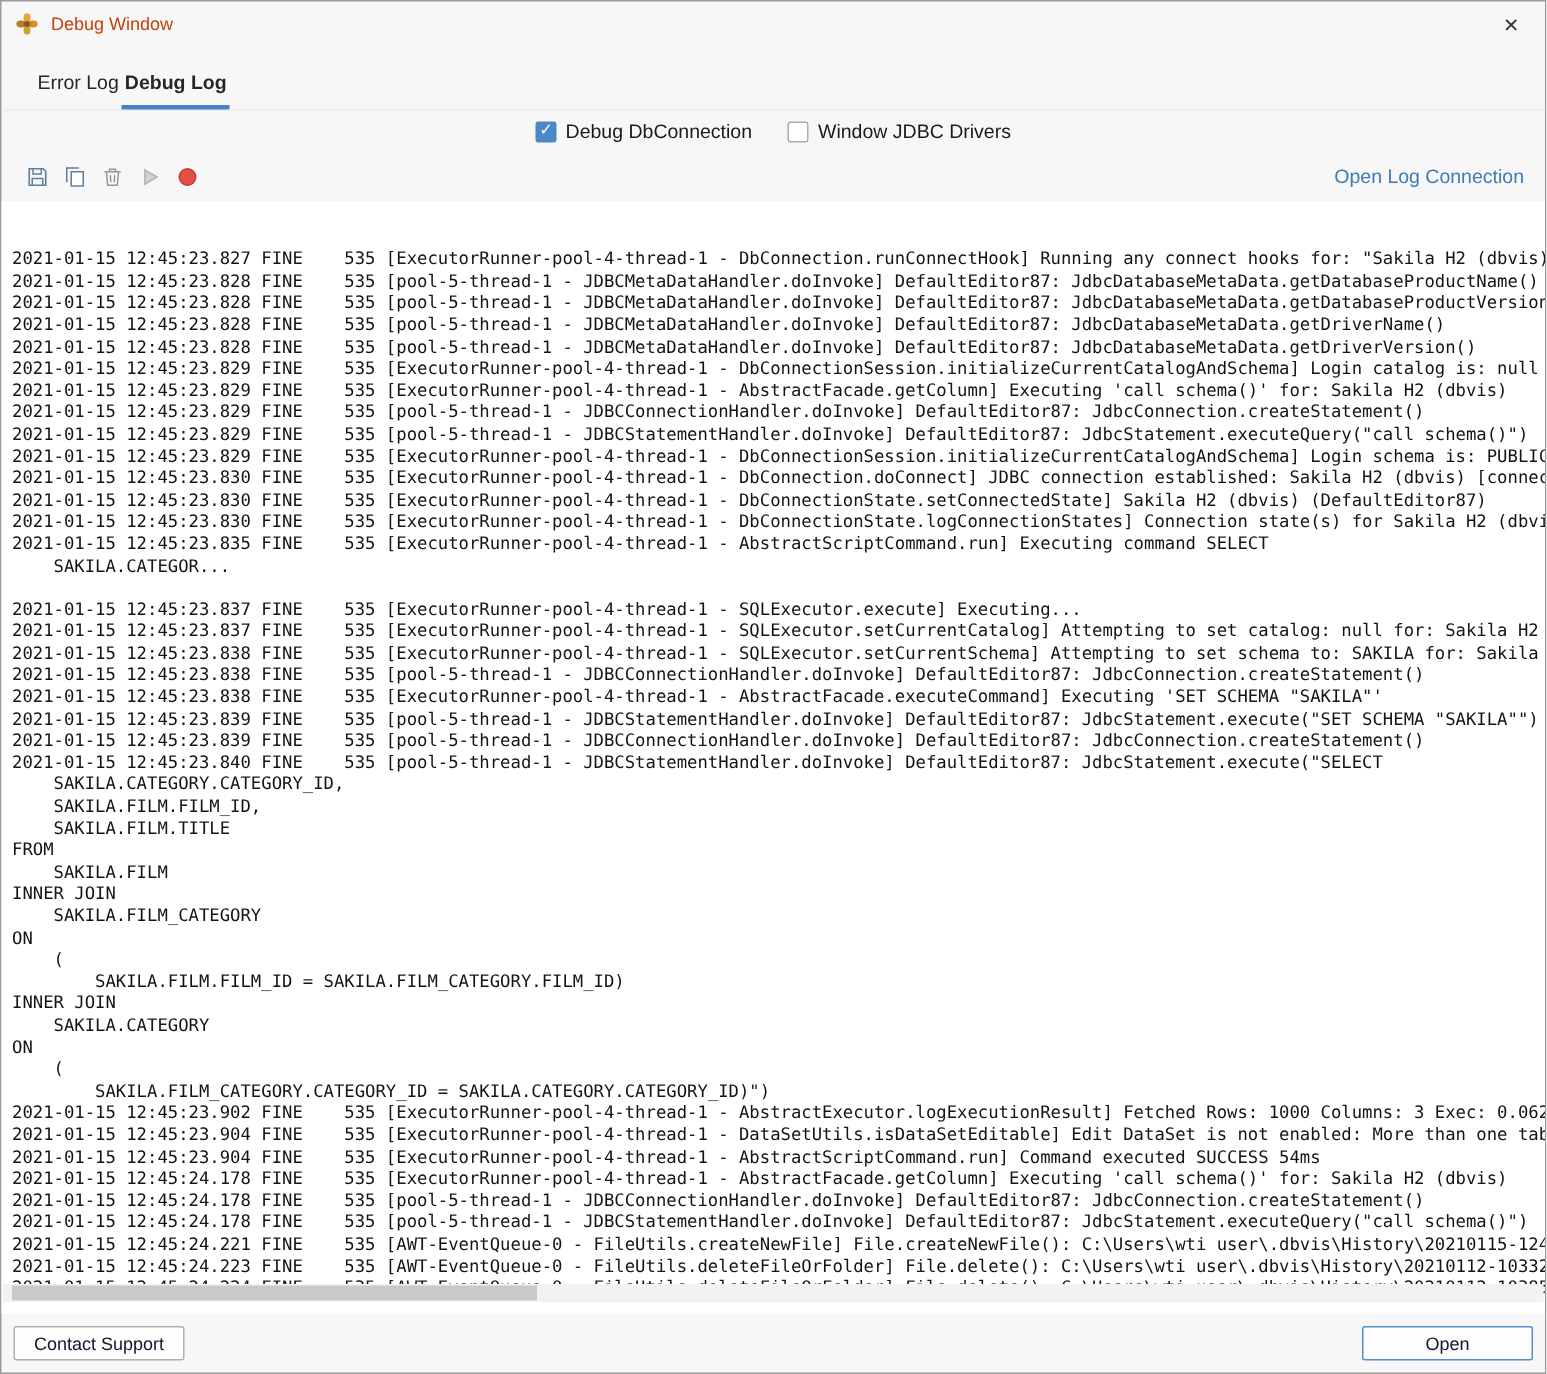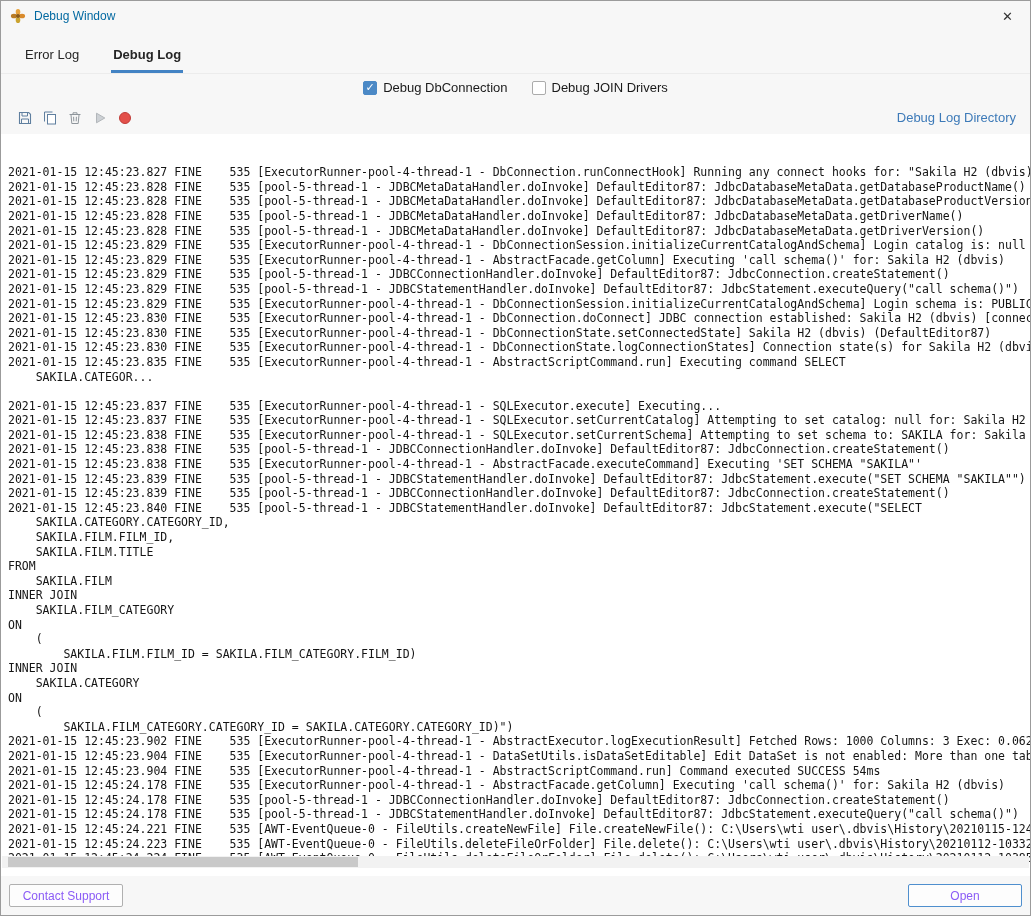--- a/index.html
+++ b/index.html
@@ -5,26 +5,26 @@
   * { margin:0; padding:0; box-sizing:border-box; }
   html,body { width:1031px; height:916px; overflow:hidden; }
   body { font-family:"Liberation Sans", sans-serif; background:#ffffff; }
 
   .window { width:1031px; height:916px; border:1px solid #9b9b9b; background:#f7f7f7;
             display:flex; flex-direction:column; }
 
   
   .titlebar { height:30px; flex:0 0 30px; display:flex; align-items:center; padding-left:9px; }
   .app-icon { width:16px; height:16px; margin-right:8px; }
-  .title { font-size:12px; color:#0369a1; }
+  .title { font-size:12px; color:#c2410c; }
   .close-btn { margin-left:auto; width:45px; height:30px; display:flex; align-items:center;
                justify-content:center; font-size:13px; color:#333; cursor:default; }
 
   
-  .tabstrip { flex:0 0 43px; display:flex; gap:30px; padding:12px 0 0 22px; border-bottom:1px solid #ececec; }
+  .tabstrip { flex:0 0 43px; display:flex; padding:12px 0 0 22px; border-bottom:1px solid #ececec; }
   .tab { font-size:13px; color:#262626; padding:4px 2px 0 2px; position:relative; cursor:default; }
   .tab.active { font-weight:bold;text-align:center; }
   .tab.active::after { content:""; position:absolute; left:0; right:0; bottom:0; height:3px; background:#4383c4; }
 
   
   .options-row { flex:0 0 27px; display:flex; justify-content:center; align-items:center; gap:24px; }
   .checkbox-item { display:flex; align-items:center; gap:6px; font-size:13px; color:#1a1a1a; cursor:default; }
   .cb { width:14px; height:14px; border:1px solid #ababab; border-radius:2px; background:#fff;
         display:flex; align-items:center; justify-content:center; font-size:11px; line-height:1; color:#fff; }
   .cb.checked { background:#4b89c6; border-color:#4b89c6; }
@@ -39,21 +39,21 @@
   .log-area { flex:1; background:#ffffff; position:relative; overflow:hidden;
               font-family:"DejaVu Sans Mono", monospace; font-size:11.5px; line-height:14.6px;
               color:#141414; padding:2px 0 0 7px; white-space:pre; }
   .log-line { height:14.6px; white-space:pre; }
   .hscroll { position:absolute; left:1px; right:1px; bottom:8px; height:12px; background:#f2f2f2; }
   .hscroll-thumb { position:absolute; left:6px; top:1px; width:350px; height:10px; background:#c9c9c9; }
 
   
   .footer { flex:0 0 39px; display:flex; align-items:center; padding:0 8px; }
   .btn { min-width:114px; height:23px; font-family:"Liberation Sans", sans-serif; font-size:12px;
-         color:#8b5cf6; background:#fdfdfd; border:1px solid #b0b0b0; border-radius:2px; cursor:default; }
+         color:#0f172a; background:#fdfdfd; border:1px solid #b0b0b0; border-radius:2px; cursor:default; }
   .btn.primary { border-color:#4f8fce; }
 </style>
 </head>
 <body>
 
 <div class="window">
 
   <div class="titlebar">
     <svg class="app-icon" viewBox="0 0 16 16">
       <ellipse cx="8" cy="4" rx="2.3" ry="3.1" fill="#e7a23b"></ellipse>
@@ -73,21 +73,21 @@
     <div class="tab active">Debug Log</div>
   </div>
 
   <div class="options-row">
     <label class="checkbox-item">
       <span class="cb checked">✓</span>
       <span>Debug DbConnection</span>
     </label>
     <label class="checkbox-item">
       <span class="cb"></span>
-      <span>Debug JOIN Drivers</span>
+      <span>Window JDBC Drivers</span>
     </label>
   </div>
 
   <div class="toolbar">
     <div class="tool-btn">
       <svg width="16" height="16" viewBox="0 0 16 16">
         <path d="M2.5 2.5h9.2l1.8 1.8v9.2h-11z" fill="none" stroke="#5f7f9f" stroke-width="1.1"></path>
         <path d="M5 2.7v3.3h5.5V2.7" fill="none" stroke="#5f7f9f"></path>
         <path d="M4.5 13.3V9h7v4.3" fill="none" stroke="#5f7f9f"></path>
       </svg>
@@ -110,21 +110,21 @@
       <svg width="16" height="16" viewBox="0 0 16 16">
         <path d="M4.5 3.2l8.3 4.8-8.3 4.8z" fill="#cdd1d5" stroke="#b2b6ba"></path>
       </svg>
     </div>
     <div class="tool-btn">
       <svg width="16" height="16" viewBox="0 0 16 16">
         <circle cx="8" cy="8" r="5.5" fill="#e3504a" stroke="#c03c38"></circle>
       </svg>
     </div>
     <div class="spacer"></div>
-    <a class="log-link">Debug Log Directory</a>
+    <a class="log-link">Open Log Connection</a>
   </div>
 
   <div class="log-area">
     <div id="log-body"><div class="log-line">2021-01-15 12:45:23.827 FINE    535 [ExecutorRunner-pool-4-thread-1 - DbConnection.runConnectHook] Running any connect hooks for: "Sakila H2 (dbvis)"</div><div class="log-line">2021-01-15 12:45:23.828 FINE    535 [pool-5-thread-1 - JDBCMetaDataHandler.doInvoke] DefaultEditor87: JdbcDatabaseMetaData.getDatabaseProductName()</div><div class="log-line">2021-01-15 12:45:23.828 FINE    535 [pool-5-thread-1 - JDBCMetaDataHandler.doInvoke] DefaultEditor87: JdbcDatabaseMetaData.getDatabaseProductVersion()</div><div class="log-line">2021-01-15 12:45:23.828 FINE    535 [pool-5-thread-1 - JDBCMetaDataHandler.doInvoke] DefaultEditor87: JdbcDatabaseMetaData.getDriverName()</div><div class="log-line">2021-01-15 12:45:23.828 FINE    535 [pool-5-thread-1 - JDBCMetaDataHandler.doInvoke] DefaultEditor87: JdbcDatabaseMetaData.getDriverVersion()</div><div class="log-line">2021-01-15 12:45:23.829 FINE    535 [ExecutorRunner-pool-4-thread-1 - DbConnectionSession.initializeCurrentCatalogAndSchema] Login catalog is: null</div><div class="log-line">2021-01-15 12:45:23.829 FINE    535 [ExecutorRunner-pool-4-thread-1 - AbstractFacade.getColumn] Executing 'call schema()' for: Sakila H2 (dbvis)</div><div class="log-line">2021-01-15 12:45:23.829 FINE    535 [pool-5-thread-1 - JDBCConnectionHandler.doInvoke] DefaultEditor87: JdbcConnection.createStatement()</div><div class="log-line">2021-01-15 12:45:23.829 FINE    535 [pool-5-thread-1 - JDBCStatementHandler.doInvoke] DefaultEditor87: JdbcStatement.executeQuery("call schema()")</div><div class="log-line">2021-01-15 12:45:23.829 FINE    535 [ExecutorRunner-pool-4-thread-1 - DbConnectionSession.initializeCurrentCatalogAndSchema] Login schema is: PUBLIC</div><div class="log-line">2021-01-15 12:45:23.830 FINE    535 [ExecutorRunner-pool-4-thread-1 - DbConnection.doConnect] JDBC connection established: Sakila H2 (dbvis) [connection]</div><div class="log-line">2021-01-15 12:45:23.830 FINE    535 [ExecutorRunner-pool-4-thread-1 - DbConnectionState.setConnectedState] Sakila H2 (dbvis) (DefaultEditor87)</div><div class="log-line">2021-01-15 12:45:23.830 FINE    535 [ExecutorRunner-pool-4-thread-1 - DbConnectionState.logConnectionStates] Connection state(s) for Sakila H2 (dbvis)</div><div class="log-line">2021-01-15 12:45:23.835 FINE    535 [ExecutorRunner-pool-4-thread-1 - AbstractScriptCommand.run] Executing command SELECT</div><div class="log-line">    SAKILA.CATEGOR...</div><div class="log-line"></div><div class="log-line">2021-01-15 12:45:23.837 FINE    535 [ExecutorRunner-pool-4-thread-1 - SQLExecutor.execute] Executing...</div><div class="log-line">2021-01-15 12:45:23.837 FINE    535 [ExecutorRunner-pool-4-thread-1 - SQLExecutor.setCurrentCatalog] Attempting to set catalog: null for: Sakila H2 (dbvis)</div><div class="log-line">2021-01-15 12:45:23.838 FINE    535 [ExecutorRunner-pool-4-thread-1 - SQLExecutor.setCurrentSchema] Attempting to set schema to: SAKILA for: Sakila H2 (dbvis)</div><div class="log-line">2021-01-15 12:45:23.838 FINE    535 [pool-5-thread-1 - JDBCConnectionHandler.doInvoke] DefaultEditor87: JdbcConnection.createStatement()</div><div class="log-line">2021-01-15 12:45:23.838 FINE    535 [ExecutorRunner-pool-4-thread-1 - AbstractFacade.executeCommand] Executing 'SET SCHEMA "SAKILA"'</div><div class="log-line">2021-01-15 12:45:23.839 FINE    535 [pool-5-thread-1 - JDBCStatementHandler.doInvoke] DefaultEditor87: JdbcStatement.execute("SET SCHEMA "SAKILA"")</div><div class="log-line">2021-01-15 12:45:23.839 FINE    535 [pool-5-thread-1 - JDBCConnectionHandler.doInvoke] DefaultEditor87: JdbcConnection.createStatement()</div><div class="log-line">2021-01-15 12:45:23.840 FINE    535 [pool-5-thread-1 - JDBCStatementHandler.doInvoke] DefaultEditor87: JdbcStatement.execute("SELECT</div><div class="log-line">    SAKILA.CATEGORY.CATEGORY_ID,</div><div class="log-line">    SAKILA.FILM.FILM_ID,</div><div class="log-line">    SAKILA.FILM.TITLE</div><div class="log-line">FROM</div><div class="log-line">    SAKILA.FILM</div><div class="log-line">INNER JOIN</div><div class="log-line">    SAKILA.FILM_CATEGORY</div><div class="log-line">ON</div><div class="log-line">    (</div><div class="log-line">        SAKILA.FILM.FILM_ID = SAKILA.FILM_CATEGORY.FILM_ID)</div><div class="log-line">INNER JOIN</div><div class="log-line">    SAKILA.CATEGORY</div><div class="log-line">ON</div><div class="log-line">    (</div><div class="log-line">        SAKILA.FILM_CATEGORY.CATEGORY_ID = SAKILA.CATEGORY.CATEGORY_ID)")</div><div class="log-line">2021-01-15 12:45:23.902 FINE    535 [ExecutorRunner-pool-4-thread-1 - AbstractExecutor.logExecutionResult] Fetched Rows: 1000 Columns: 3 Exec: 0.062</div><div class="log-line">2021-01-15 12:45:23.904 FINE    535 [ExecutorRunner-pool-4-thread-1 - DataSetUtils.isDataSetEditable] Edit DataSet is not enabled: More than one table</div><div class="log-line">2021-01-15 12:45:23.904 FINE    535 [ExecutorRunner-pool-4-thread-1 - AbstractScriptCommand.run] Command executed SUCCESS 54ms</div><div class="log-line">2021-01-15 12:45:24.178 FINE    535 [ExecutorRunner-pool-4-thread-1 - AbstractFacade.getColumn] Executing 'call schema()' for: Sakila H2 (dbvis)</div><div class="log-line">2021-01-15 12:45:24.178 FINE    535 [pool-5-thread-1 - JDBCConnectionHandler.doInvoke] DefaultEditor87: JdbcConnection.createStatement()</div><div class="log-line">2021-01-15 12:45:24.178 FINE    535 [pool-5-thread-1 - JDBCStatementHandler.doInvoke] DefaultEditor87: JdbcStatement.executeQuery("call schema()")</div><div class="log-line">2021-01-15 12:45:24.221 FINE    535 [AWT-EventQueue-0 - FileUtils.createNewFile] File.createNewFile(): C:\Users\wti user\.dbvis\History\20210115-124524</div><div class="log-line">2021-01-15 12:45:24.223 FINE    535 [AWT-EventQueue-0 - FileUtils.deleteFileOrFolder] File.delete(): C:\Users\wti user\.dbvis\History\20210112-103321</div><div class="log-line">2021-01-15 12:45:24.224 FINE    535 [AWT-EventQueue-0 - FileUtils.deleteFileOrFolder] File.delete(): C:\Users\wti user\.dbvis\History\20210112-103858</div></div>
     
     <div class="hscroll">
       <div class="hscroll-thumb"></div>
     </div>
   </div>
 

